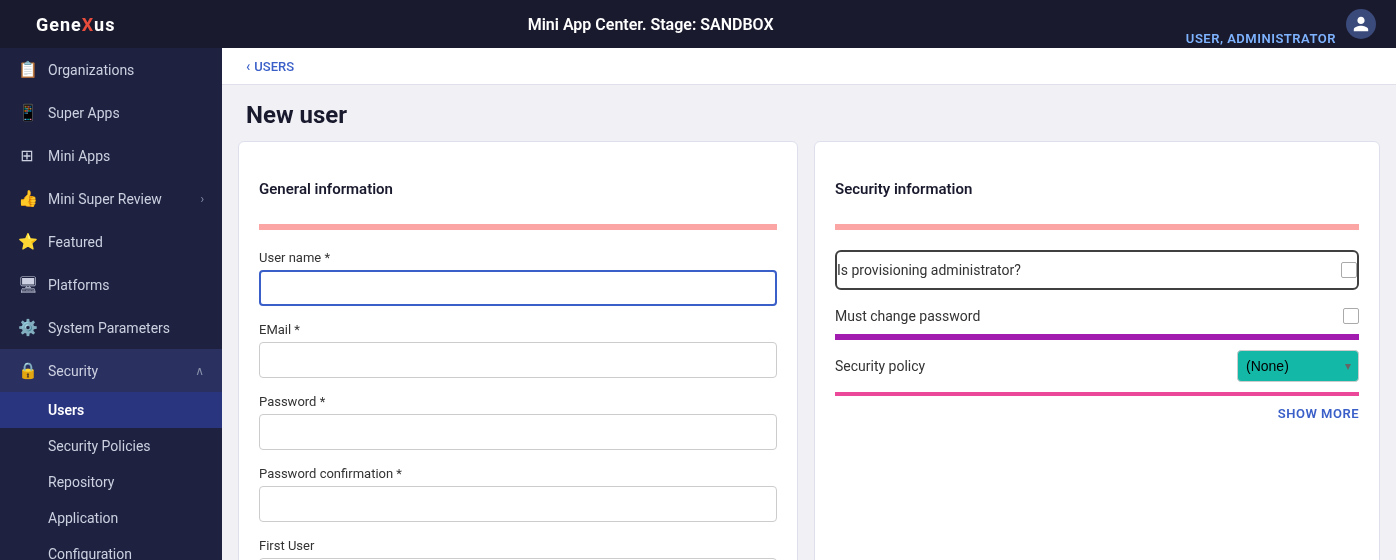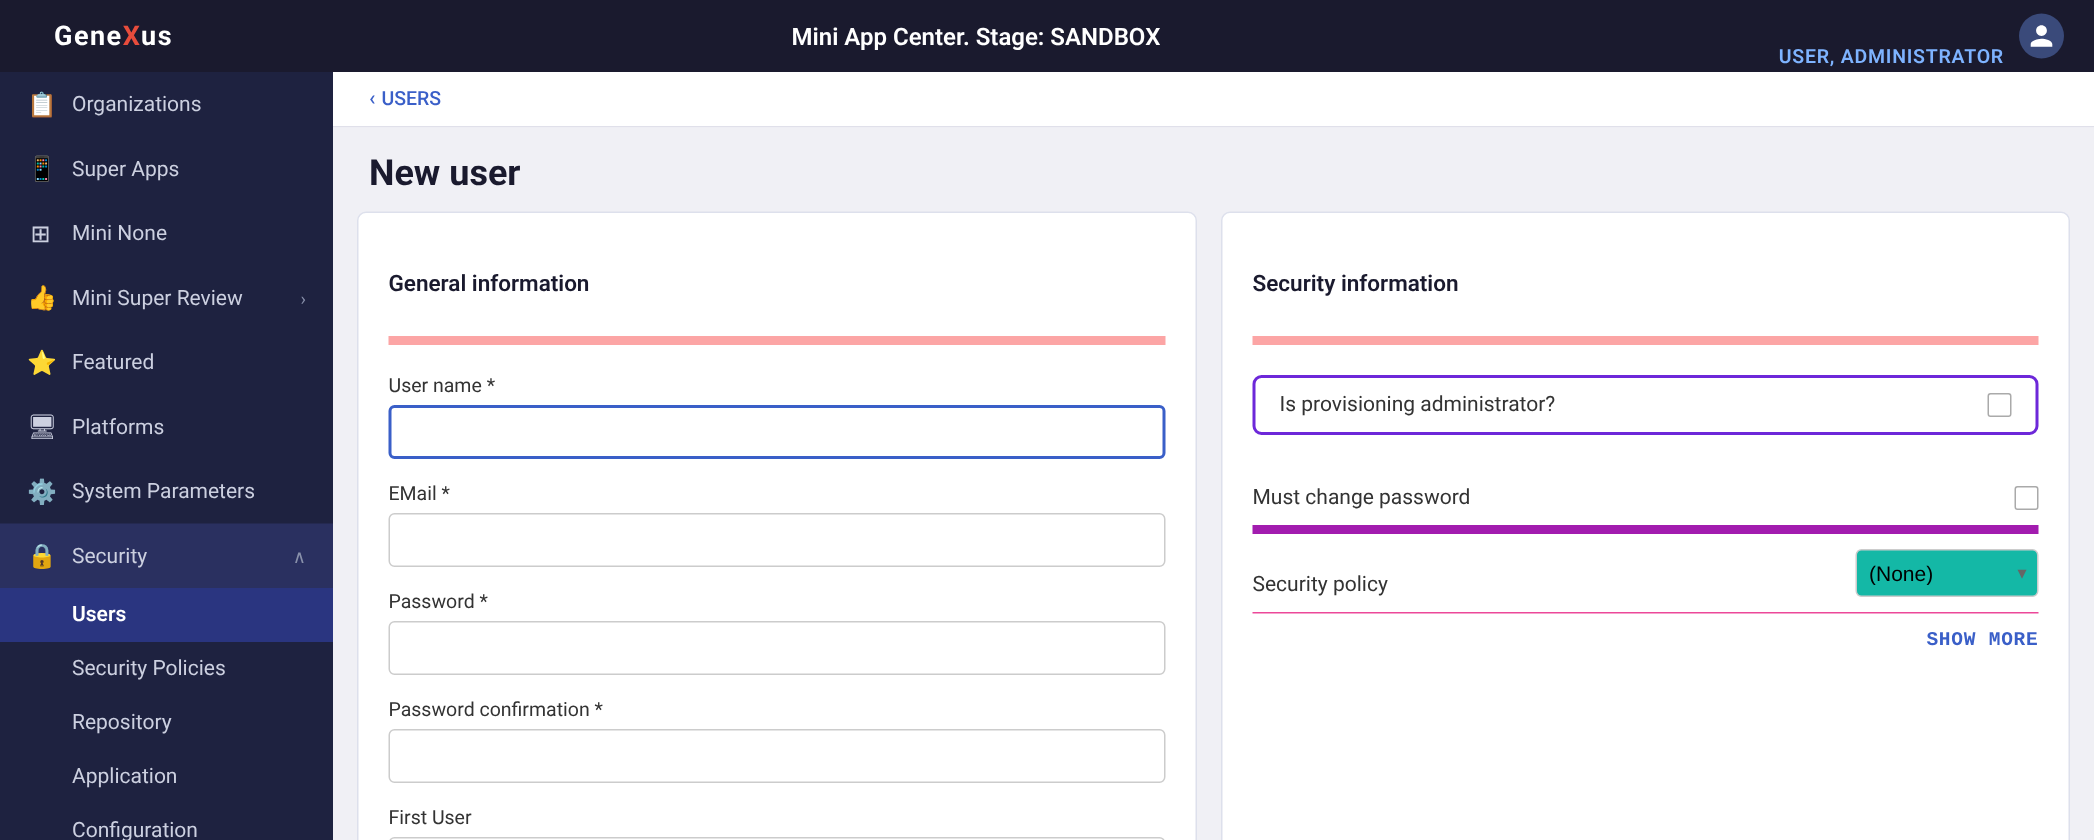--- a/index.html
+++ b/index.html
@@ -214,24 +214,24 @@
     }
     .security-row:last-of-type {
       border-bottom: none;
     }
     .security-row-label {
       flex: 1;
       font-size: 14px;
       color: #333;
     }
     .security-row.highlighted-row {
-      border: 2px solid #6d28d9;
+      border: 2px solid #404040;
       border-radius: 6px;
-      padding: 10px 16px;
-      margin-bottom: 24px;
+      padding: 10px 0;
+      margin-bottom: 8px;
     }
     .checkbox {
       width: 16px;
       height: 16px;
       border: 1px solid #aaa;
       border-radius: 2px;
       cursor: pointer;
       appearance: none;
       -webkit-appearance: none;
       background: white;
@@ -272,29 +272,28 @@
     
     .show-more-btn {
       color: #3a5fc8;
       font-size: 13px;
       font-weight: 600;
       text-align: right;
       display: block;
       cursor: pointer;
       padding: 10px 0 4px;
       letter-spacing: 0.5px;
-      font-family: Liberation Mono, monospace;
     }
 
     
     .security-policy-row {
       display: flex;
-      align-items: flex-end;
+      align-items: center;
       padding: 10px 0;
-      border-bottom: 1px solid #ec4899;
+      border-bottom: 4px solid #ec4899;
     }
     .security-policy-label {
       flex: 1;
       font-size: 14px;
       color: #333;
     }
   </style>
 </head>
 <body>
 
@@ -319,21 +318,21 @@
     <div class="sidebar-item">
       <span class="icon">📋</span>
       <span>Organizations</span>
     </div>
     <div class="sidebar-item">
       <span class="icon">📱</span>
       <span>Super Apps</span>
     </div>
     <div class="sidebar-item">
       <span class="icon">⊞</span>
-      <span>Mini None</span>
+      <span>Mini Apps</span>
     </div>
     <div class="sidebar-item">
       <span class="icon">👍</span>
       <span>Mini Super Review</span>
       <span class="chevron">›</span>
     </div>
     <div class="sidebar-item">
       <span class="icon">⭐</span>
       <span>Featured</span>
     </div>

